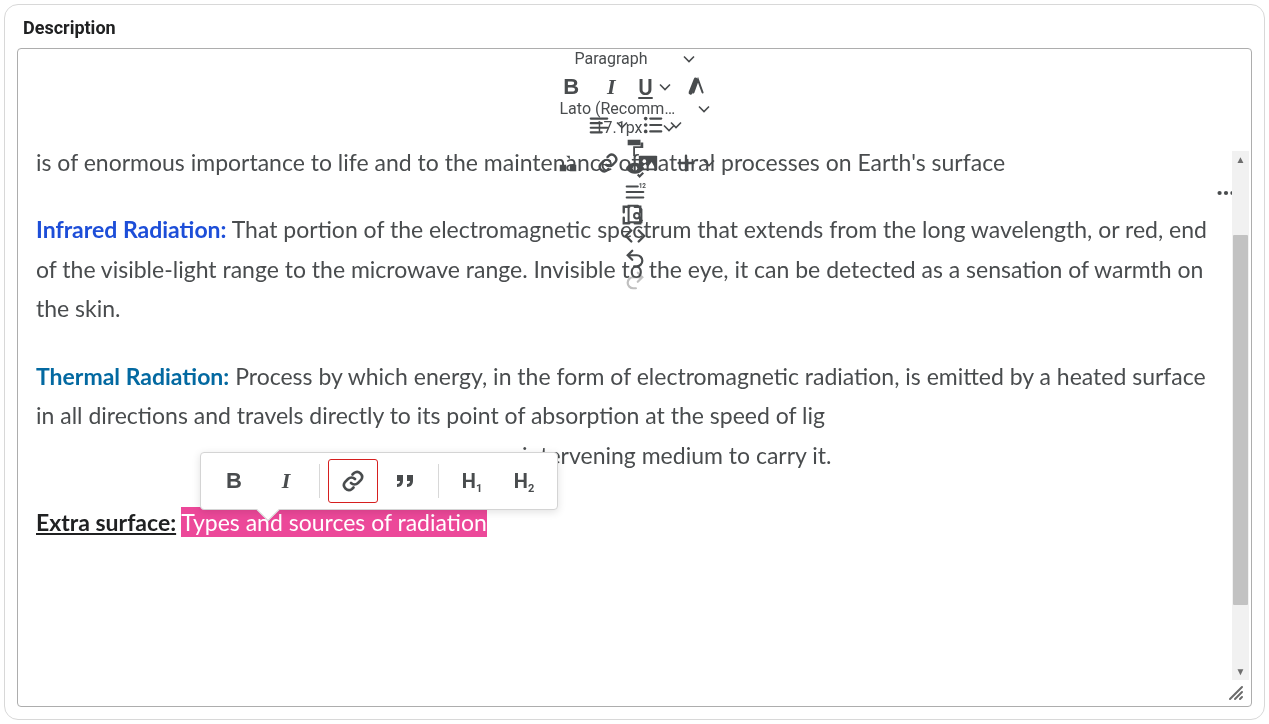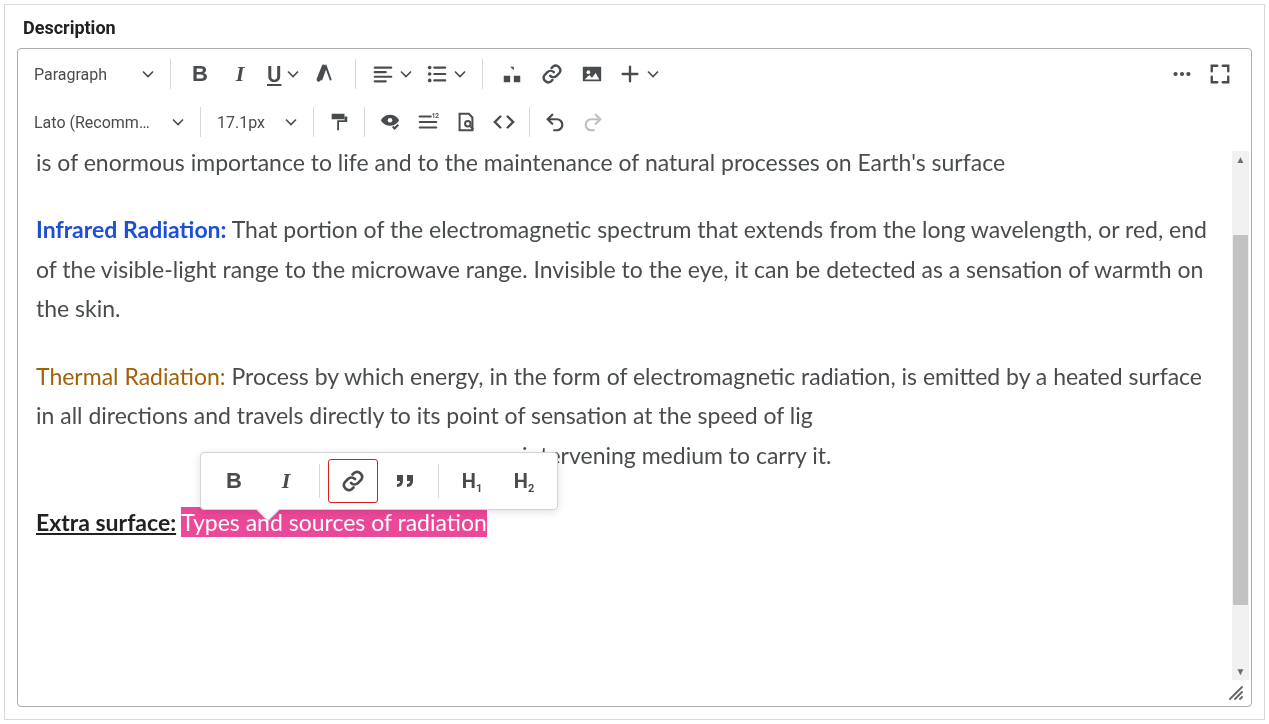--- a/index.html
+++ b/index.html
@@ -4,21 +4,21 @@
 <style>
   * { box-sizing: border-box; }
   body {
     margin: 0;
     font-family: -apple-system, BlinkMacSystemFont, "Segoe UI", Roboto, Arial, sans-serif;
     background: #fff;
     padding: 4px;
   }
   .outer-panel {
     border: 1px solid #d8d8d8;
-    border-radius: 0;
+    border-radius: 14px;
     padding: 12px 12px 14px 12px;
     width: 1261px;
     height: 716px;
   }
   .panel-label {
     font-weight: 700;
     font-size: 18px;
     color: #202122;
     margin-bottom: 10px;
     padding-left: 6px;
@@ -29,20 +29,21 @@
     overflow: hidden;
     height: 659px;
     position: relative;
     background: #fff;
   }
   .toolbar {
     display: flex;
     align-items: center;
     height: 50px;
     padding: 0 6px;
+    flex-direction: column;
   }
   .toolbar.second { height: 46px; }
   .tb-group {
     display: flex;
     align-items: center;
     gap: 2px;
     padding: 0 4px;
   }
   .tb-sep {
     width: 1px;
@@ -95,21 +96,21 @@
     left: 18px;
     right: 30px;
     font-size: 23px;
     line-height: 1.72;
     color: #494c4e;
     font-family: "Segoe UI", Lato, Arial, sans-serif;
   }
   .content-inner p { margin: 0 0 28px 0; }
   .content-inner p.tight { margin: 0; }
   .hdr-red { color: #1d4ed8; font-weight: 700; }
-  .hdr-purple { color: #a16207; font-weight: 400; }
+  .hdr-purple { color: #0369a1; font-weight: 700; }
   .extra-label { font-weight: 700; text-decoration: underline; color: #202122; }
   .sel-text {
     background: #ec4899;
     color: #fff;
     padding: 1px 0;
   }
   .scrollbar {
     position: absolute;
     right: 2px;
     top: 6px;
@@ -366,21 +367,21 @@
 
     <div class="content-scroll">
       <div class="content-inner">
         <p>and radio emissions, as well as visible light, emanating from the Sun. The small part of this energy intercepted by Earth is of enormous importance to life and to the maintenance of natural processes on Earth's surface</p>
 
         <p>
           <span class="hdr-red">Infrared Radiation:</span><span> That portion of the electromagnetic spectrum that extends from the long wavelength, or red, end of the visible-light range to the microwave range. Invisible to the eye, it can be detected as a sensation of warmth on the skin.</span>
         </p>
 
         <p>
-          <span class="hdr-purple">Thermal Radiation:</span><span> Process by which energy, in the form of electromagnetic radiation, is emitted by a heated surface in all directions and travels directly to its point of sensation at the speed of lig</span><span style="display:inline-block;width:430px"></span><span>re an intervening medium to carry it.</span>
+          <span class="hdr-purple">Thermal Radiation:</span><span> Process by which energy, in the form of electromagnetic radiation, is emitted by a heated surface in all directions and travels directly to its point of absorption at the speed of lig</span><span style="display:inline-block;width:430px"></span><span>re an intervening medium to carry it.</span>
         </p>
 
         <p class="tight">
           <span class="extra-label">Extra surface:</span>
           <span> </span><span class="sel-text">Types and sources of radiation</span>
         </p>
       </div>
 
       <div class="floating-toolbar">
         <div class="ft-tail"></div>

